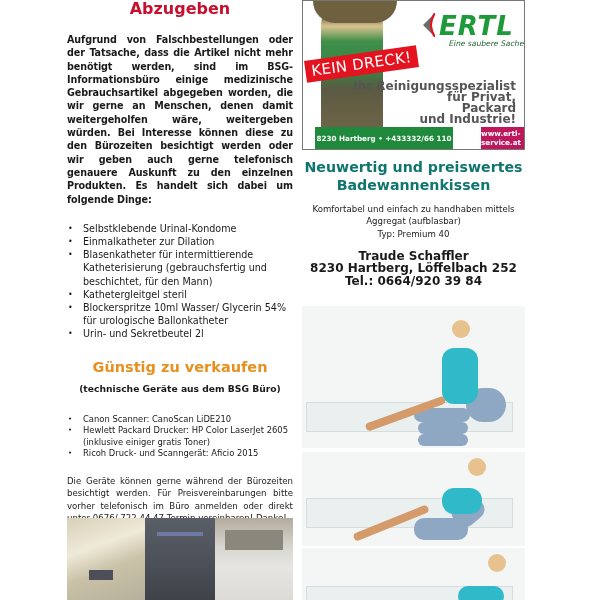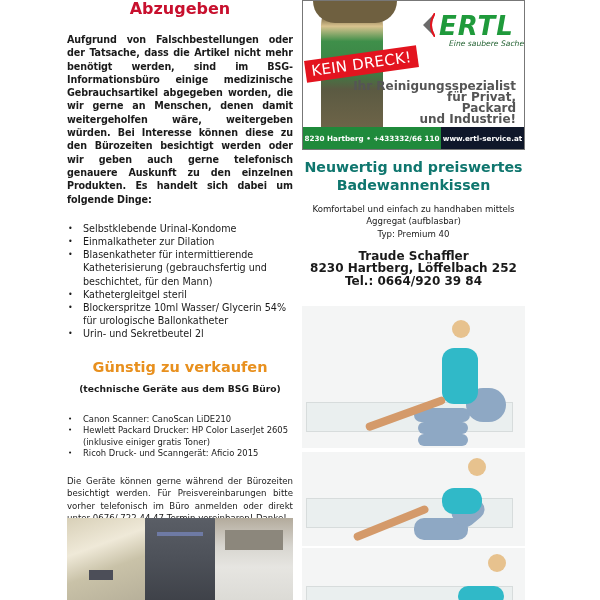--- a/index.html
+++ b/index.html
@@ -36,22 +36,22 @@
   .ad { position:relative; width:223px; height:150px; border:1px solid #777; box-sizing:border-box; background:#fff; overflow:hidden; }
   .ad-person { position:absolute; left:18px; top:0; width:62px; height:126px; background:linear-gradient(180deg,#7a6a48 0%,#8c7a52 14%,#d9c38f 20%,#3f8f4a 32%,#3a8244 55%,#5b5a42 70%,#6d6448 100%); border-radius:24px 24px 0 0; }
   .ad-hat { position:absolute; left:6px; top:0; width:84px; height:22px; background:#6f6040; border-radius:0 0 40px 40px; }
   .ad-banner { position:absolute; left:2px; top:52px; background:#e3141f; color:#fff; font-size:15px; padding:2px 6px; transform:rotate(-8deg); letter-spacing:0.3px; }
   .ad-logo { position:absolute; left:118px; top:10px; width:100px; height:40px; }
   .ad-logo .chev { position:absolute; left:0; top:2px; width:14px; height:24px; }
   .ad-logo .word { position:absolute; left:18px; top:0; font-size:26px; font-weight:bold; font-style:italic; color:#1f9a3b; letter-spacing:1px; line-height:30px; }
   .ad-logo .slogan { position:absolute; left:28px; top:28px; font-size:7.6px; font-style:italic; color:#1f5f2e; white-space:nowrap; }
   .ad-tag { position:absolute; right:8px; top:80px; text-align:right; font-weight:bold; font-size:12px; line-height:11px; color:#555; }
   .ad-foot { position:absolute; left:0; bottom:0; width:100%; height:22px; display:flex; font-weight:bold; font-size:7.2px; color:#fff; }
-  .ad-foot .g { flex:0 0 138px; background:#1f8a3b; display:flex; align-items:center; justify-content:center; }
-  .ad-foot .r { flex:1; background:#0f172a; display:flex; align-items:center; justify-content:center; }
+  .ad-foot .g { flex:0 0 138px; background:#1f8a3b; display:flex; align-items:center; justify-content:center;margin-left:12px; }
+  .ad-foot .r { flex:1; background:#be185d; display:flex; align-items:center; justify-content:center;margin-left:28px; }
 
   .h-orange2 { color:#0f766e; font-weight:bold; font-size:14.2px; line-height:18px; text-align:center; margin:8px 0 0 0; }
   .desc { font-size:8.6px; line-height:12.3px; text-align:center; margin:9px 0 0 0; }
   .contact { font-weight:bold; font-size:12px; line-height:12.4px; text-align:center; margin:10px 0 0 0; }
 
   .bath { position:absolute; left:302px; width:223px; background:#f4f5f5; overflow:hidden; }
   .bath .tub { position:absolute; left:4px; right:12px; height:28px; border:1px solid #d7dcdc; background:rgba(230,236,236,0.7); }
   .bath .cushion { position:absolute; background:#8ea8c4; border-radius:10px; }
   .bath .body { position:absolute; background:#30b9c8; border-radius:12px; }
   .bath .head { position:absolute; width:18px; height:18px; border-radius:50%; background:#e7c28e; }

